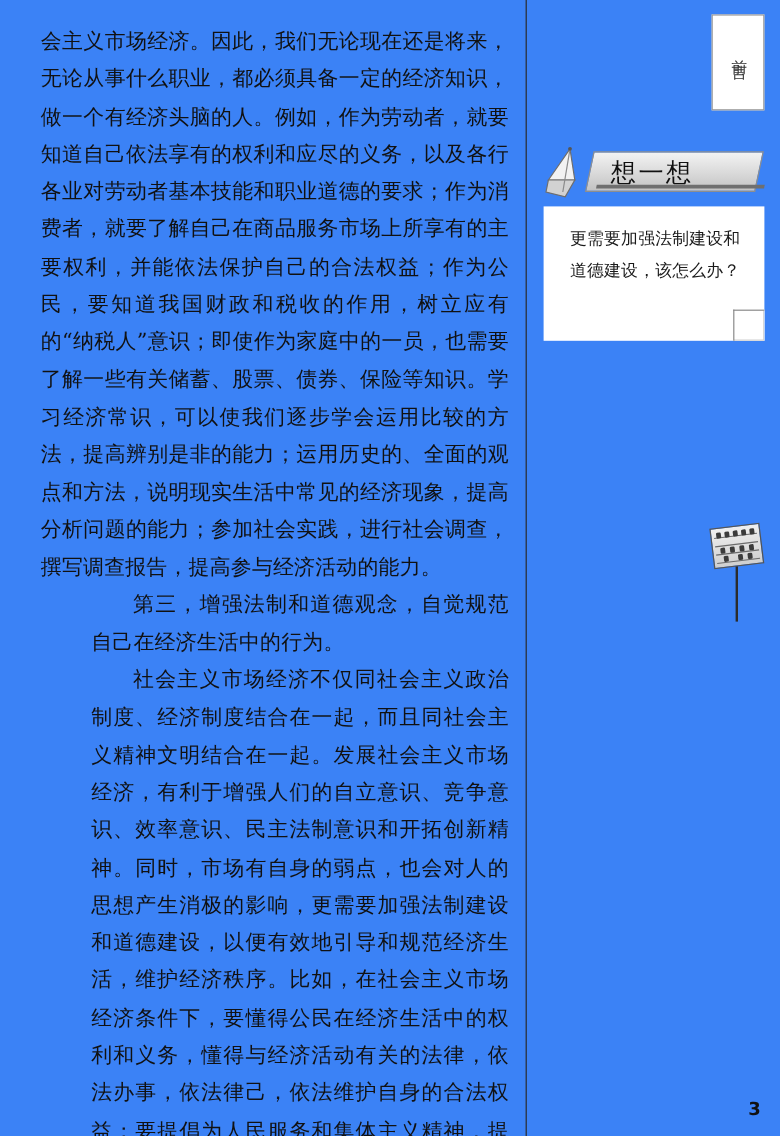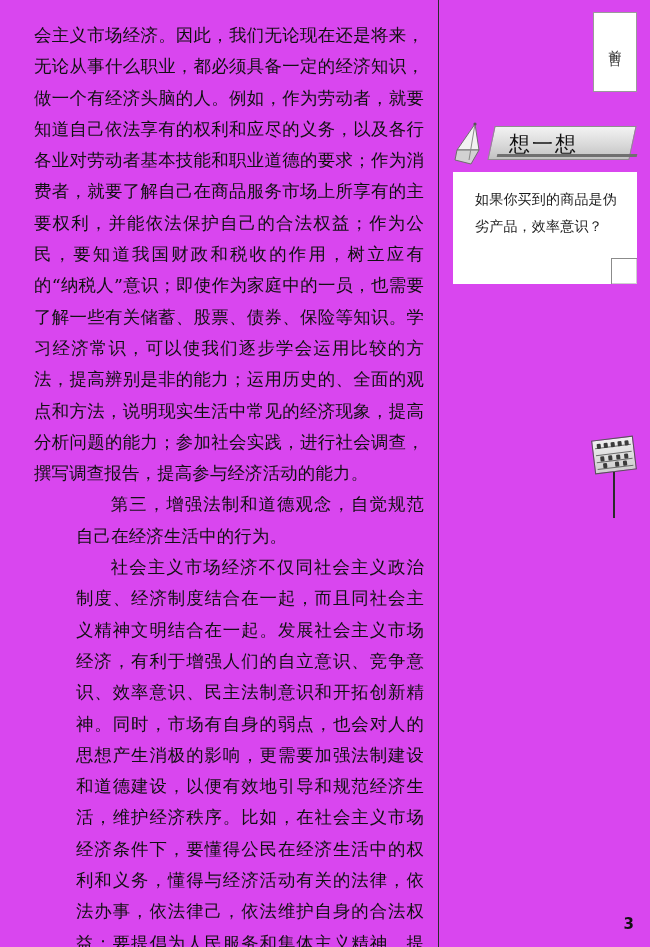--- a/index.html
+++ b/index.html
@@ -10,21 +10,21 @@
     background: #ffffff;
     font-family: "DejaVu Sans", "Liberation Sans", sans-serif;
     position: relative;
     overflow: hidden;
   }
 
   
   .page {
     position: absolute;
     inset: 0;
-    background: #d946ef;
+    background: #3b82f6;
   }
 
   
   .vrule {
     position: absolute;
     left: 438px;
     top: 0;
     width: 1px;
     height: 947px;
     background: #2b2b2b;
@@ -240,21 +240,21 @@
           <polygon points="4,30 22,4 26,30" fill="#f2f2f2" stroke="#6e6e6e" stroke-width="1"></polygon>
           <polygon points="4,30 26,30 18,44 2,40" fill="#d2d2d2" stroke="#6e6e6e" stroke-width="1"></polygon>
           <line x1="22" y1="4" x2="16" y2="40" stroke="#8a8a8a" stroke-width="1"></line>
           <circle cx="22" cy="4" r="1.6" fill="#555"></circle>
         </svg>
 
         <div class="think-title">想一想</div>
       </div>
 
       <div class="think-body">
-        <div class="think-body-text">如果你买到的商品是伪劣产品，效率意识？</div>
+        <div class="think-body-text">更需要加强法制建设和道德建设，该怎么办？</div>
         <div class="fold"></div>
       </div>
     </div>
 
     <div class="abacus-wrap">
       <div class="abacus">
         <div class="row" style="top:7px"></div>
         <div class="row" style="top:14px"></div>
         <div class="row" style="top:21px"></div>
         <div class="row" style="top:28px"></div>

